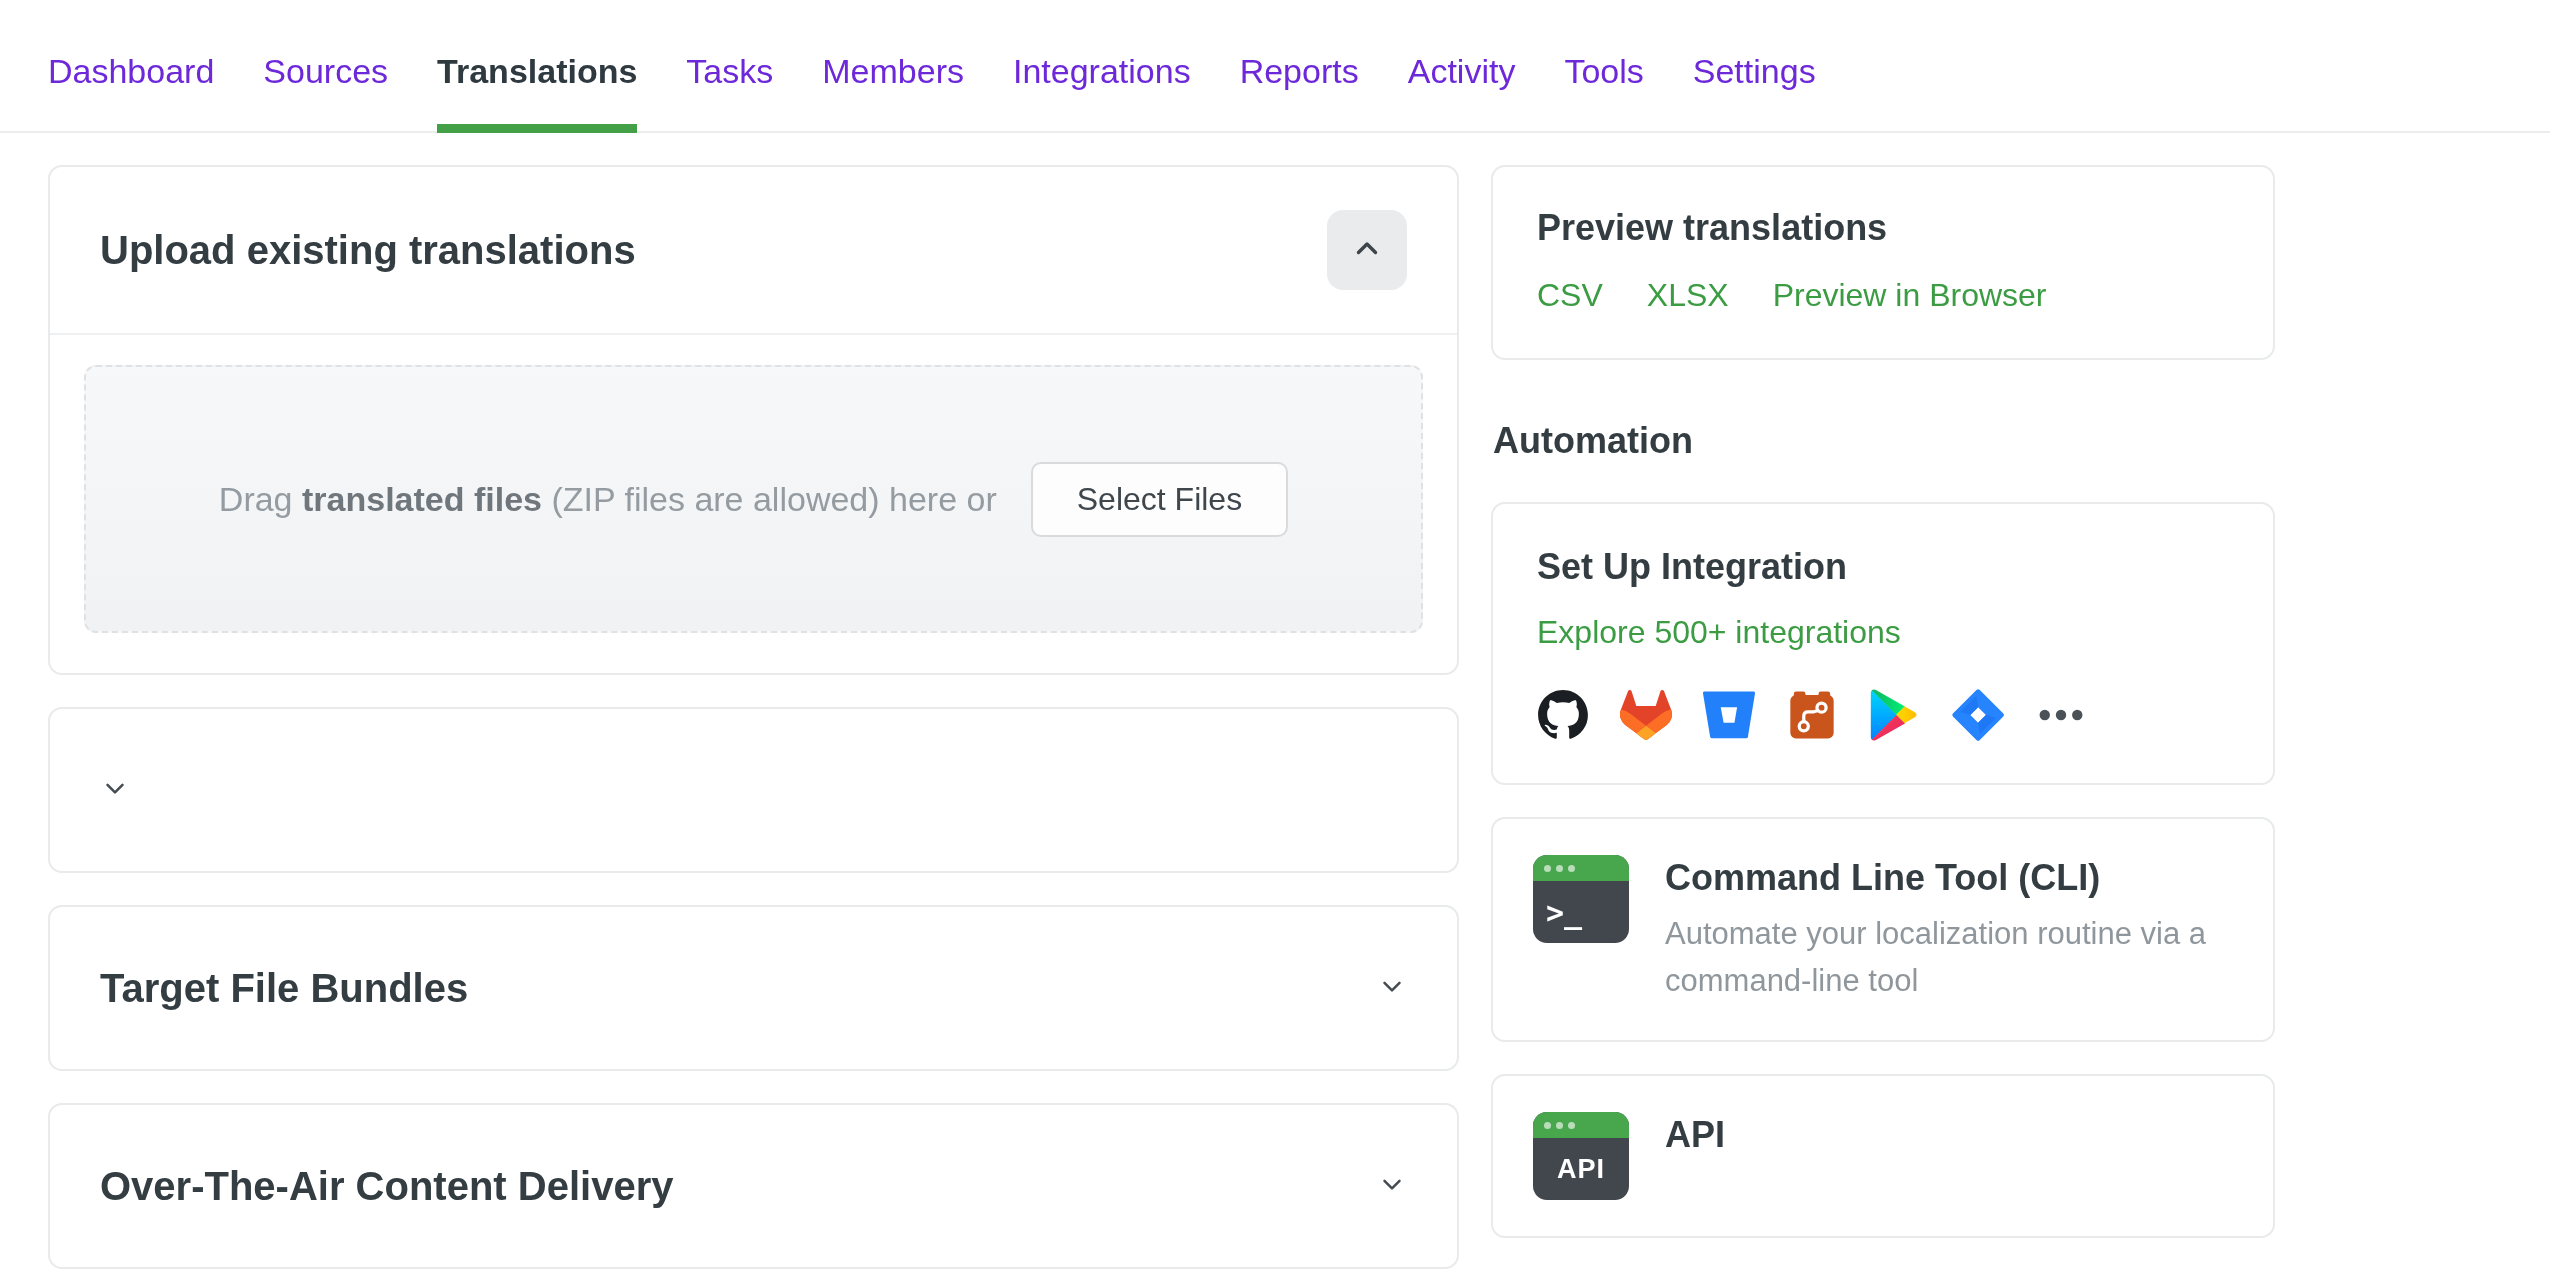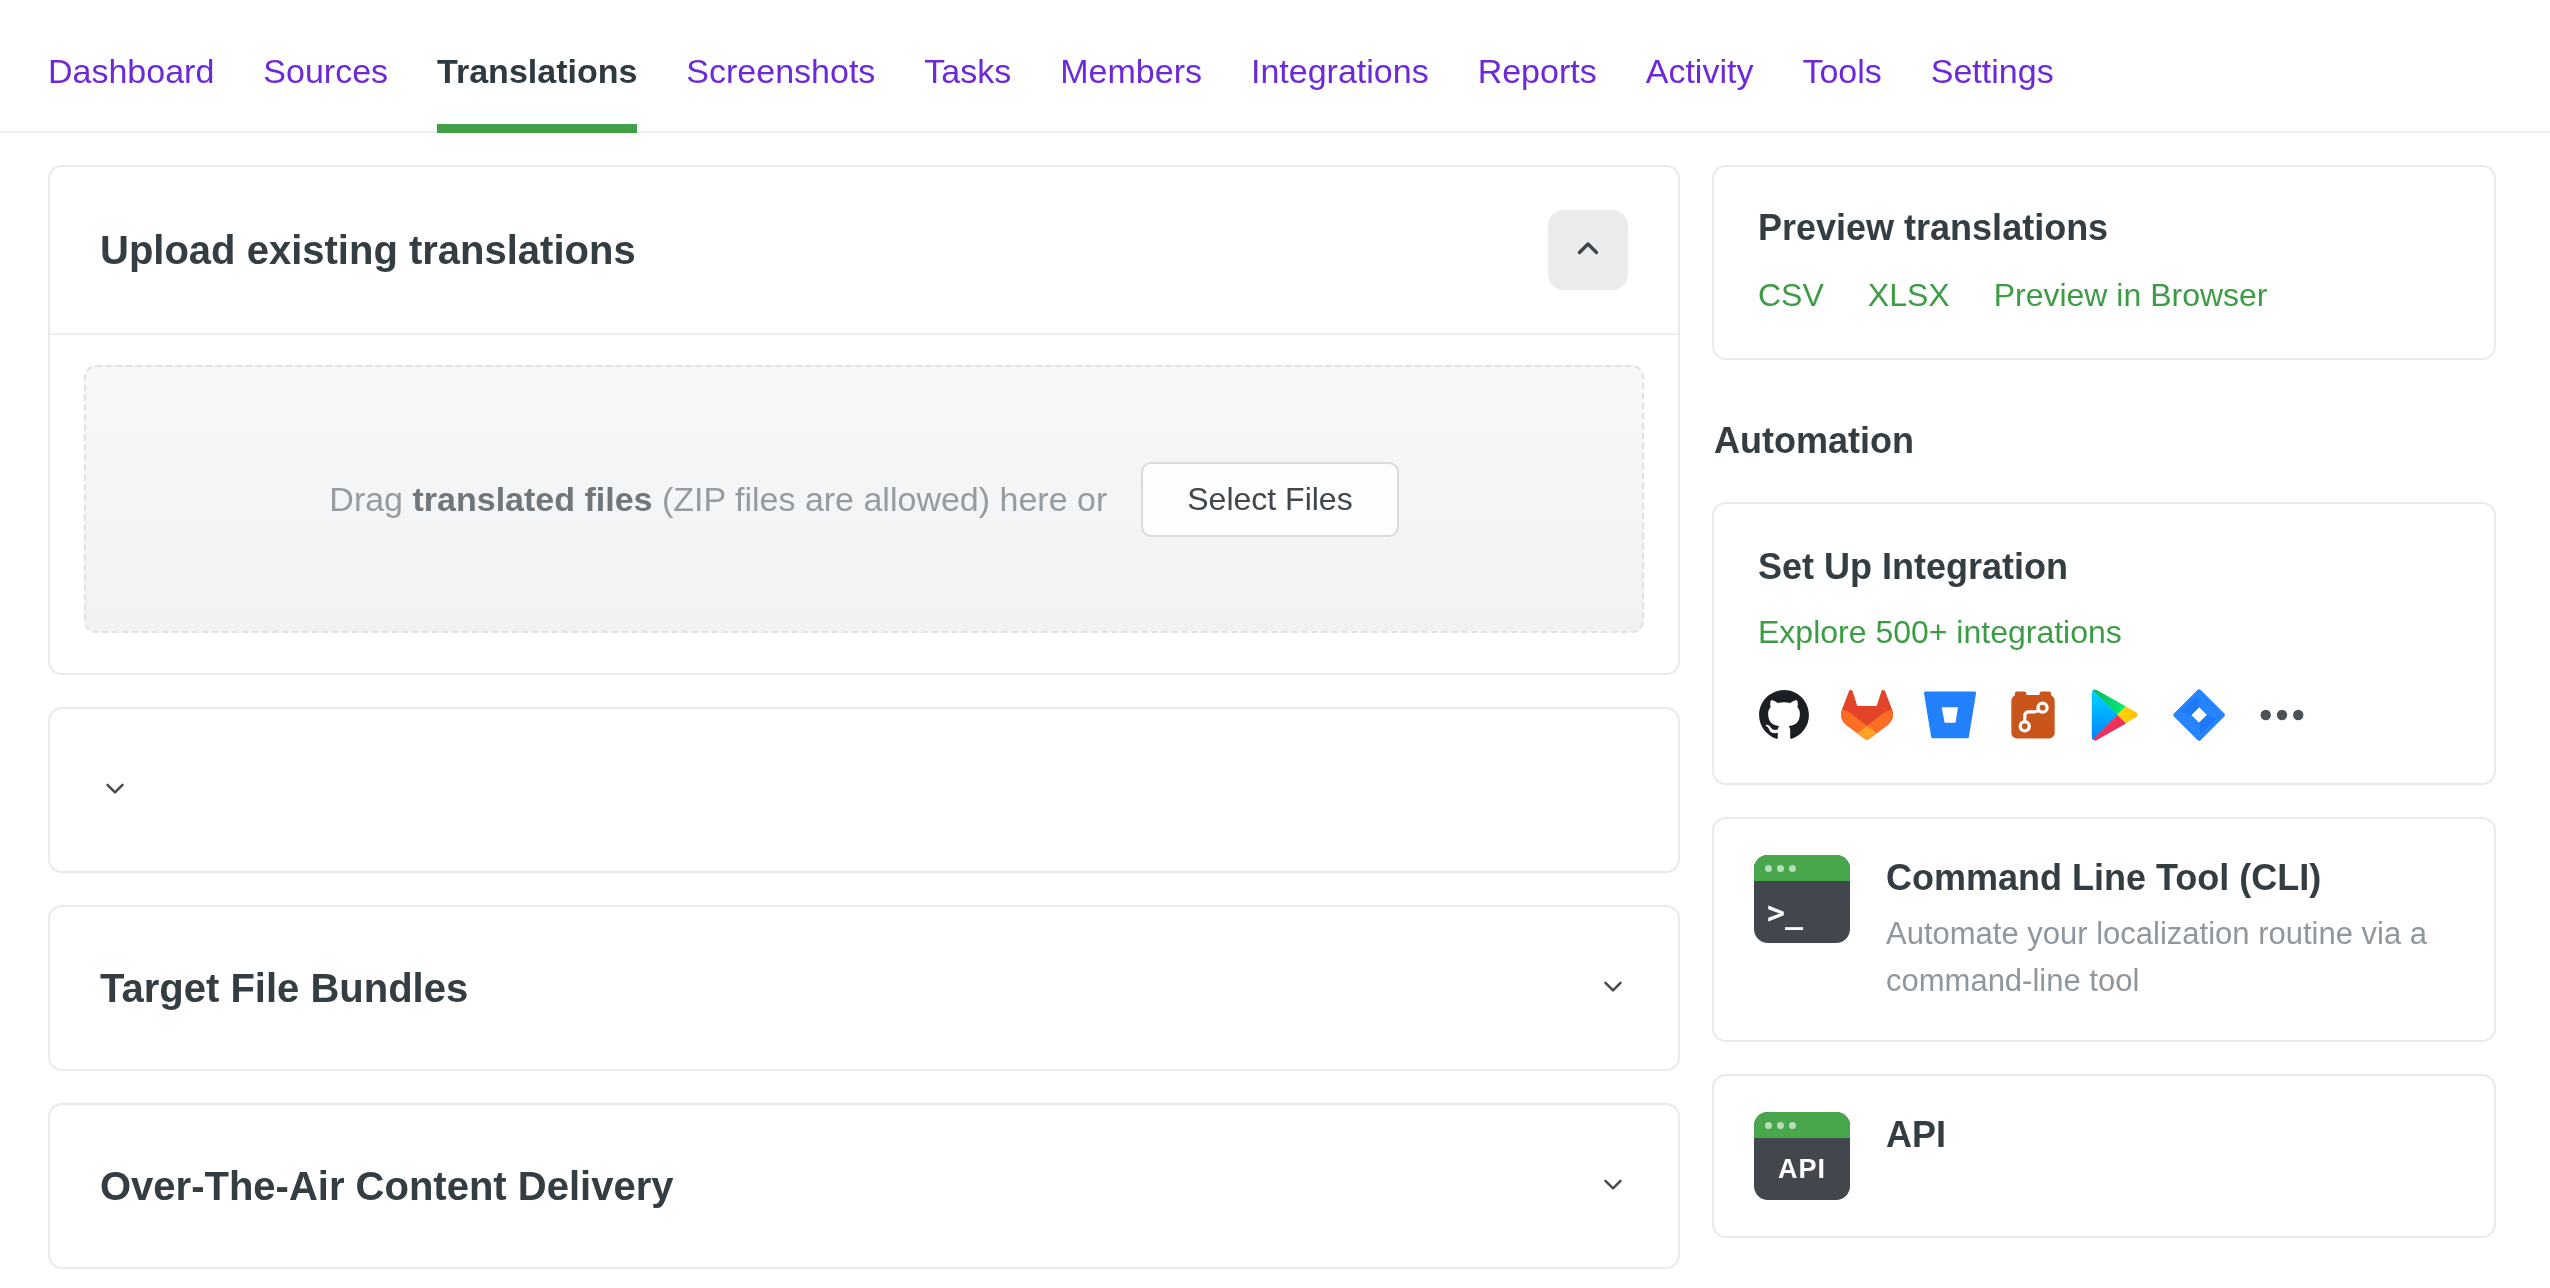--- a/index.html
+++ b/index.html
@@ -7,21 +7,21 @@
     font-family:"Liberation Sans", sans-serif; }
 
   
   .topnav { display:flex; gap:49px; padding:0 48px; border-bottom:2px solid #ecedee; }
   .tab { font-size:34px; color:#6d28d9; padding:52px 0 40px; position:relative; cursor:pointer; white-space:nowrap; }
   .tab.active { color:#2f3a40; font-weight:700; }
   .tab.active::after { content:""; position:absolute; left:0; right:0; bottom:-2px; height:9px; background:#43a047; }
 
   
   .main { display:flex; gap:32px; padding:32px 54px 0 48px; align-items:flex-start; }
-  .left-col { width:1632px; display:flex; flex-direction:column; gap:32px;border-radius:32px; }
+  .left-col { width:1411px; display:flex; flex-direction:column; gap:32px;border-radius:32px; }
   .right-col { width:784px; }
 
   .card { background:#fff; border:2px solid #e8eaeb; border-radius:14px; }
 
   
   .upload-header { display:flex; align-items:center; justify-content:space-between; min-height:166px; padding:0 50px; }
   .left-title { font-size:40px; font-weight:700; color:#333d42; }
   .collapse-btn { width:80px; height:80px; border-radius:16px; background:#e9ebec; border:none;
     display:flex; align-items:center; justify-content:center; cursor:pointer; }
   .divider { border-top:2px solid #eef0f1; }
@@ -62,21 +62,20 @@
   .cli-desc { max-width:600px; }
   .api-desc { max-width:645px; }
 </style>
 </head>
 <body>
 
 <nav class="topnav">
   <div class="tab">Dashboard</div>
   <div class="tab">Sources</div>
   <div class="tab active">Translations</div>
-  <div class="tab">Screenshots</div>
   <div class="tab">Tasks</div>
   <div class="tab">Members</div>
   <div class="tab">Integrations</div>
   <div class="tab">Reports</div>
   <div class="tab">Activity</div>
   <div class="tab">Tools</div>
   <div class="tab">Settings</div>
 </nav>
 
 <div class="main">

